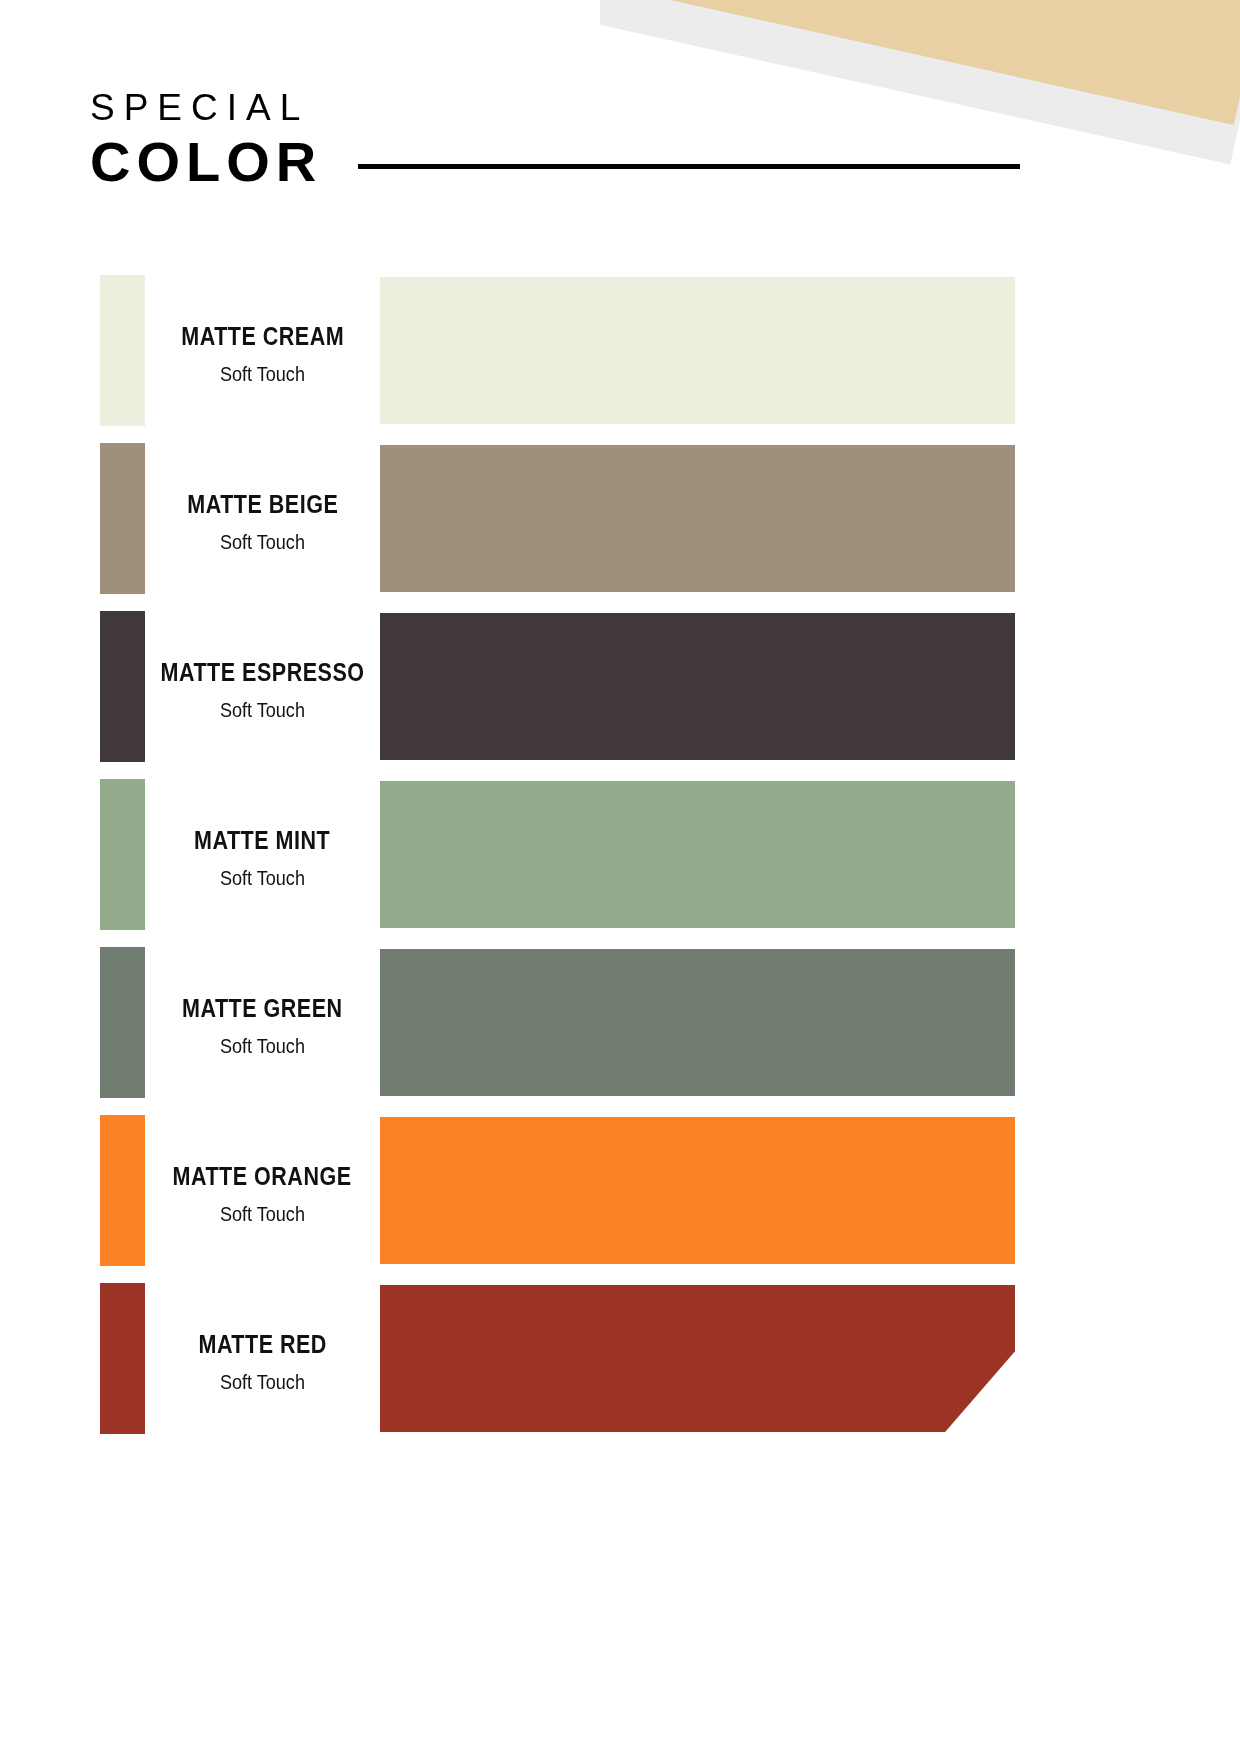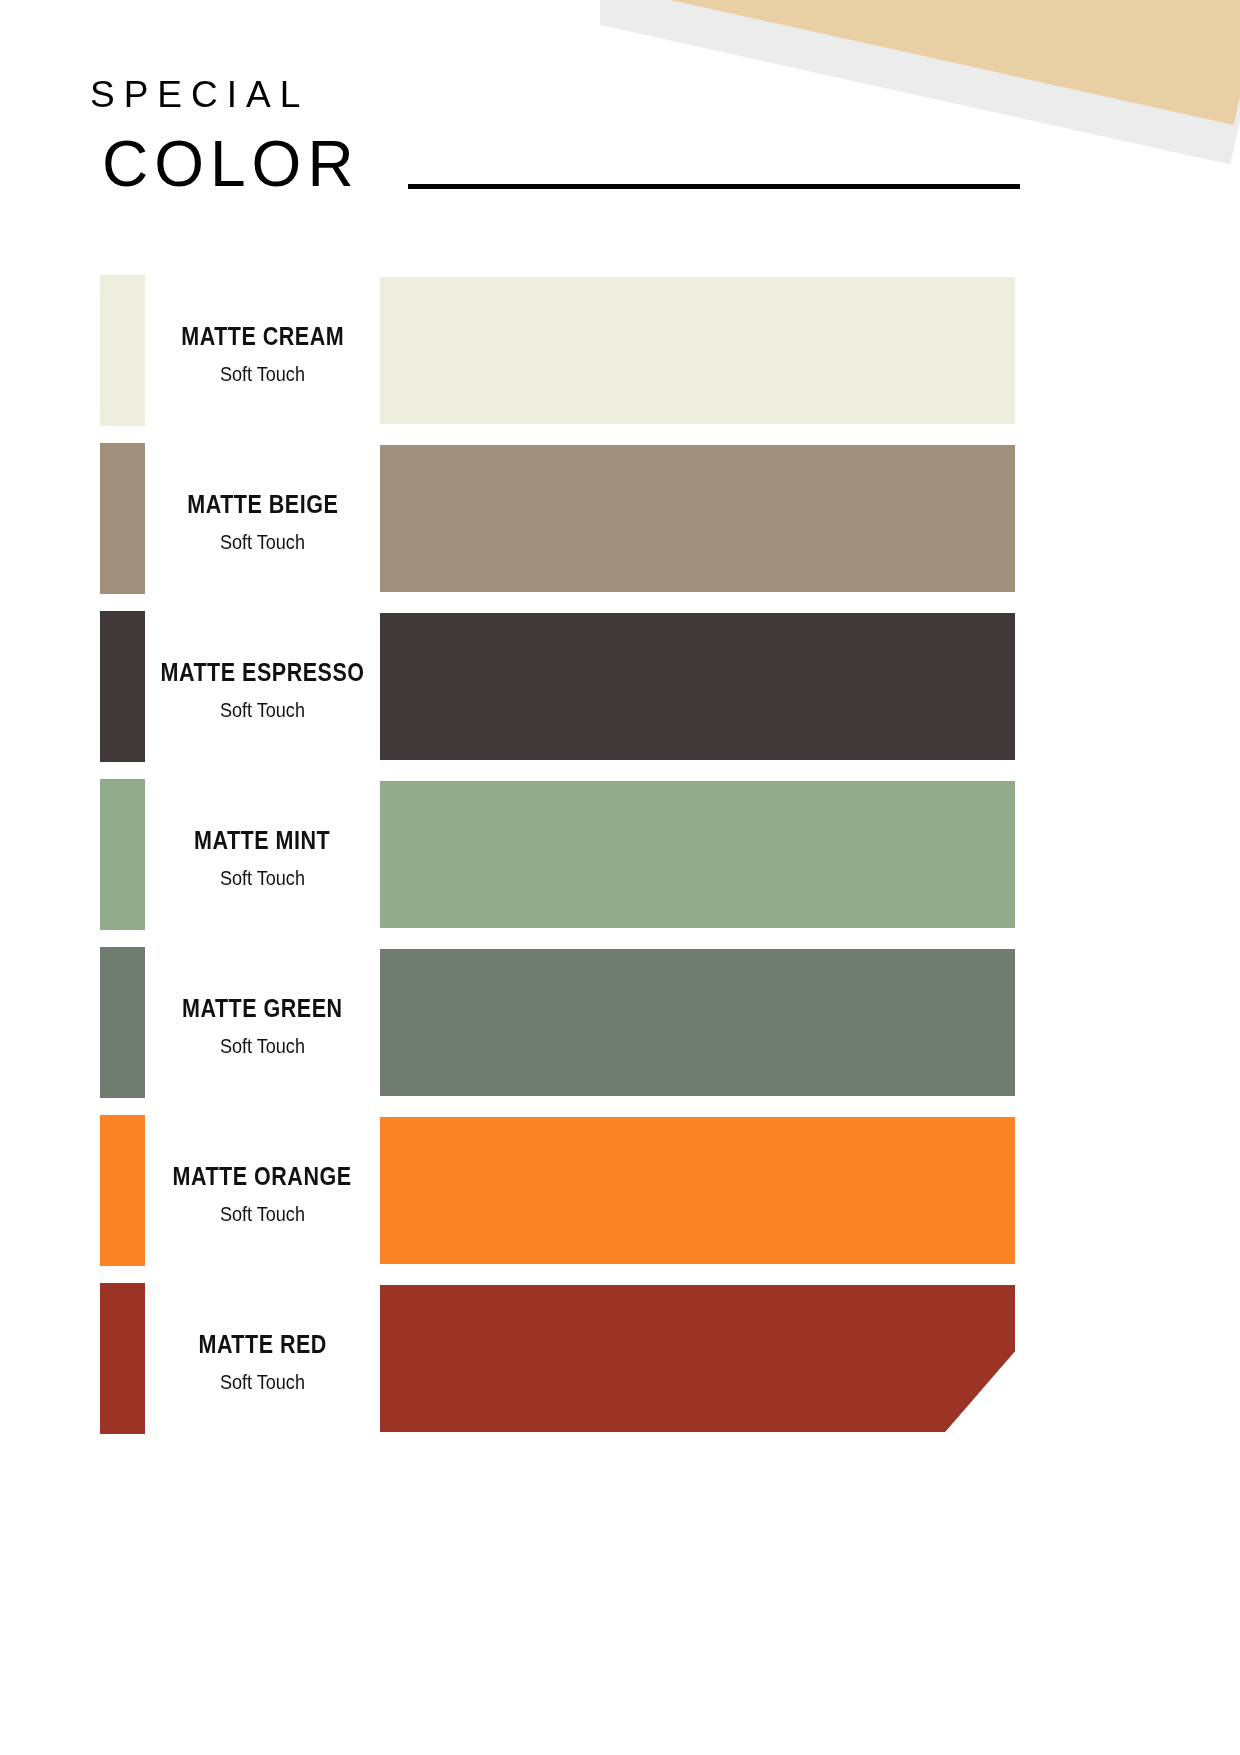--- a/index.html
+++ b/index.html
@@ -62,43 +62,43 @@
         rgba(255,246,228,0.75) 16px,
         rgba(255,246,228,0.00) 17px,
         rgba(255,246,228,0.00) 96px),
       linear-gradient(100deg, #f0dcbb 0%, #dcb87f 38%, #e9d1a8 62%, #cfa straight 63%, #d9b display 64%, #e3c characteristics 65%, #dfbc8a 100%);
   }
 
   
   #header {
     position: absolute;
     left: 90px;
-    top: 76px;
+    top: 89px;
     width: 930px;
   }
   #title-small {
     font-size: 37px;
     letter-spacing: 9px;
     font-weight: 400;
     color: #000000;
     line-height: 1;
     margin: 0;
   }
   #title-row {
     display: flex;
     align-items: flex-end;
     margin-top: 6px;
   }
   #title-large {
-    font-size: 64px;
+    font-size: 56px;
     letter-spacing: 6px;
-    font-weight: 400;
+    font-weight: 700;
     color: #000000;
     line-height: 1.06;
-    margin: 12px;
+    margin: 0;
     white-space: nowrap;
   }
   #title-rule {
     flex: 1 1 auto;
     height: 5px;
     background: #000000;
     margin-left: 36px;
     margin-bottom: 22px;
   }
 

